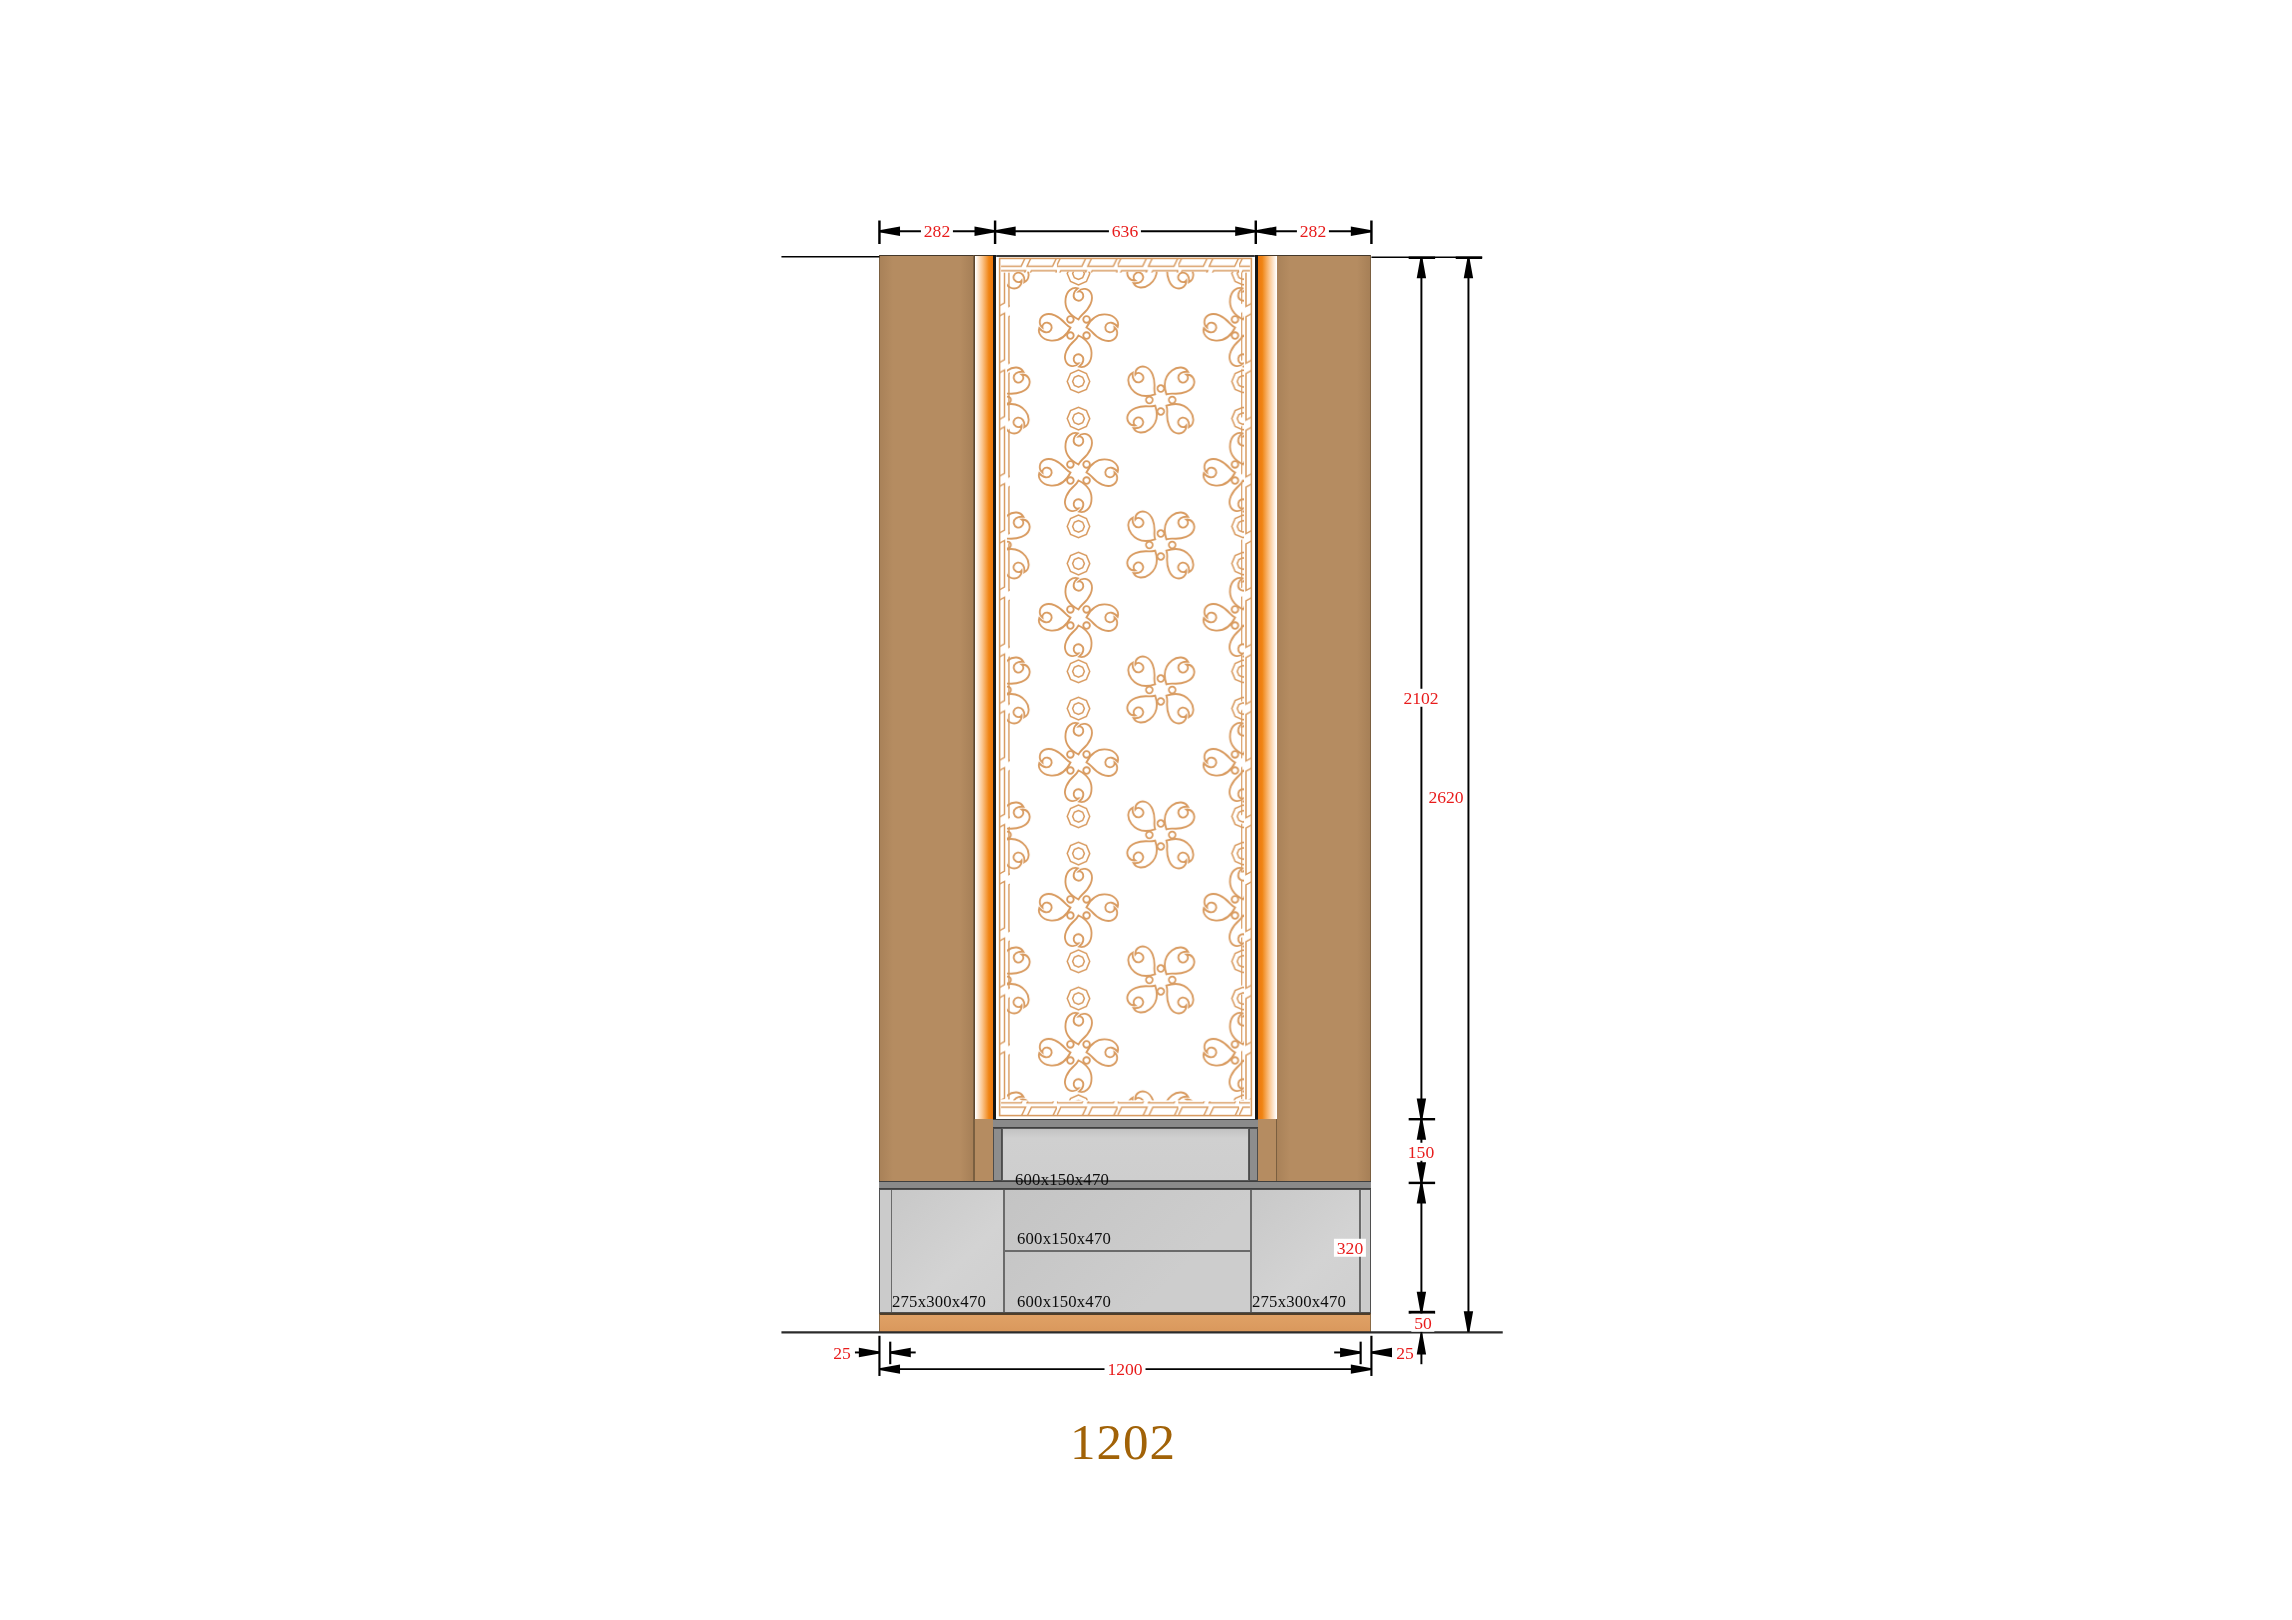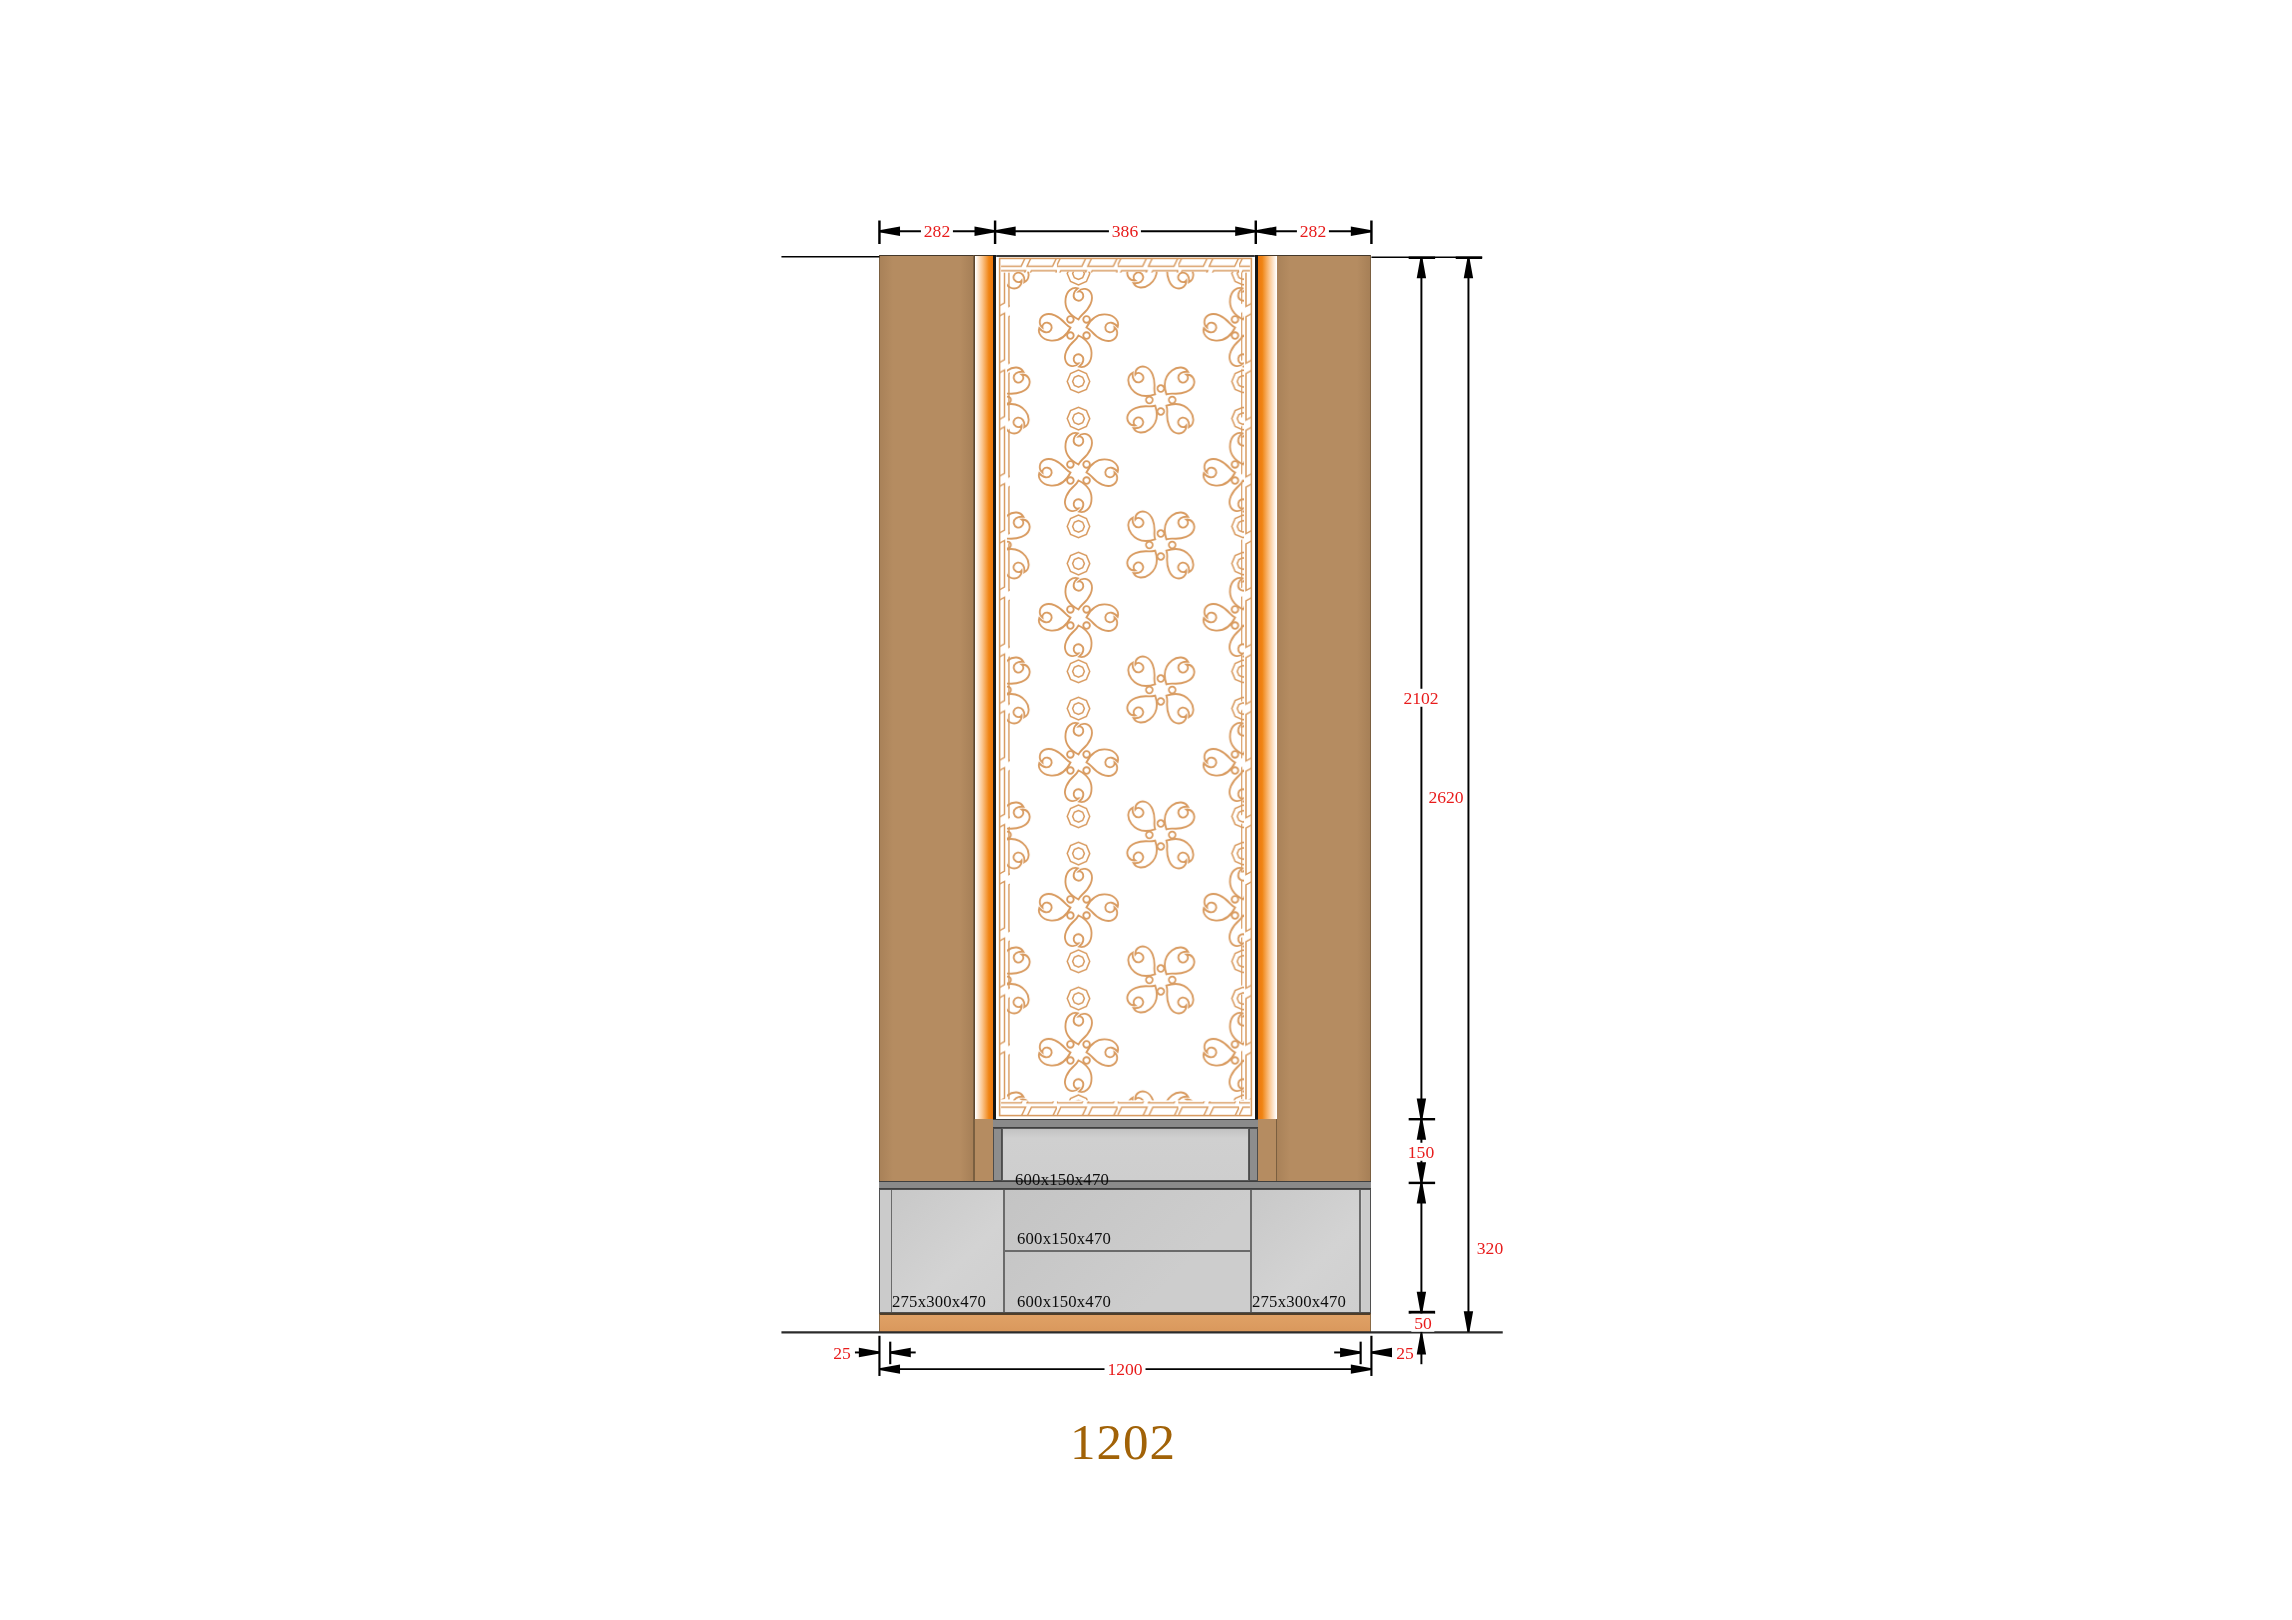--- a/index.html
+++ b/index.html
@@ -210,27 +210,27 @@
     <polygon points="1388,1380 1368,1376.4 1368,1383.6"></polygon>
     <line x1="1399" y1="1380" x2="1419" y2="1380"></line>
     <polygon points="1399,1380 1419,1376.4 1419,1383.6"></polygon>
 
     <line x1="897" y1="1397" x2="1399" y2="1397"></line>
     <polygon points="897,1397 917,1393.4 917,1400.6"></polygon>
     <polygon points="1399,1397 1379,1393.4 1379,1400.6"></polygon>
   </svg>
 
   <div class="dim" style="left:937px;  top:231px;">282</div>
-  <div class="dim" style="left:1125px; top:231px;">386</div>
+  <div class="dim" style="left:1125px; top:231px;">636</div>
   <div class="dim" style="left:1313px; top:231px;">282</div>
 
   <div class="dim" style="left:1421px; top:698px;">2102</div>
   <div class="dim" style="left:1446px; top:797px;">2620</div>
   <div class="dim" style="left:1421px; top:1152px;">150</div>
-  <div class="dim" style="left:1490px; top:1248px;">320</div>
+  <div class="dim" style="left:1350px; top:1248px;">320</div>
   <div class="dim" style="left:1423px; top:1323px;">50</div>
 
   <div class="dim" style="left:842px;  top:1353px;">25</div>
   <div class="dim" style="left:1405px; top:1353px;">25</div>
   <div class="dim" style="left:1125px; top:1369px;">1200</div>
 
   <div class="lbl" style="left:1015px; top:1172px;">600x150x470</div>
   <div class="lbl" style="left:1017px; top:1231px;">600x150x470</div>
   <div class="lbl" style="left:1017px; top:1294px;">600x150x470</div>
   <div class="lbl" style="left:892px;  top:1294px;">275x300x470</div>

